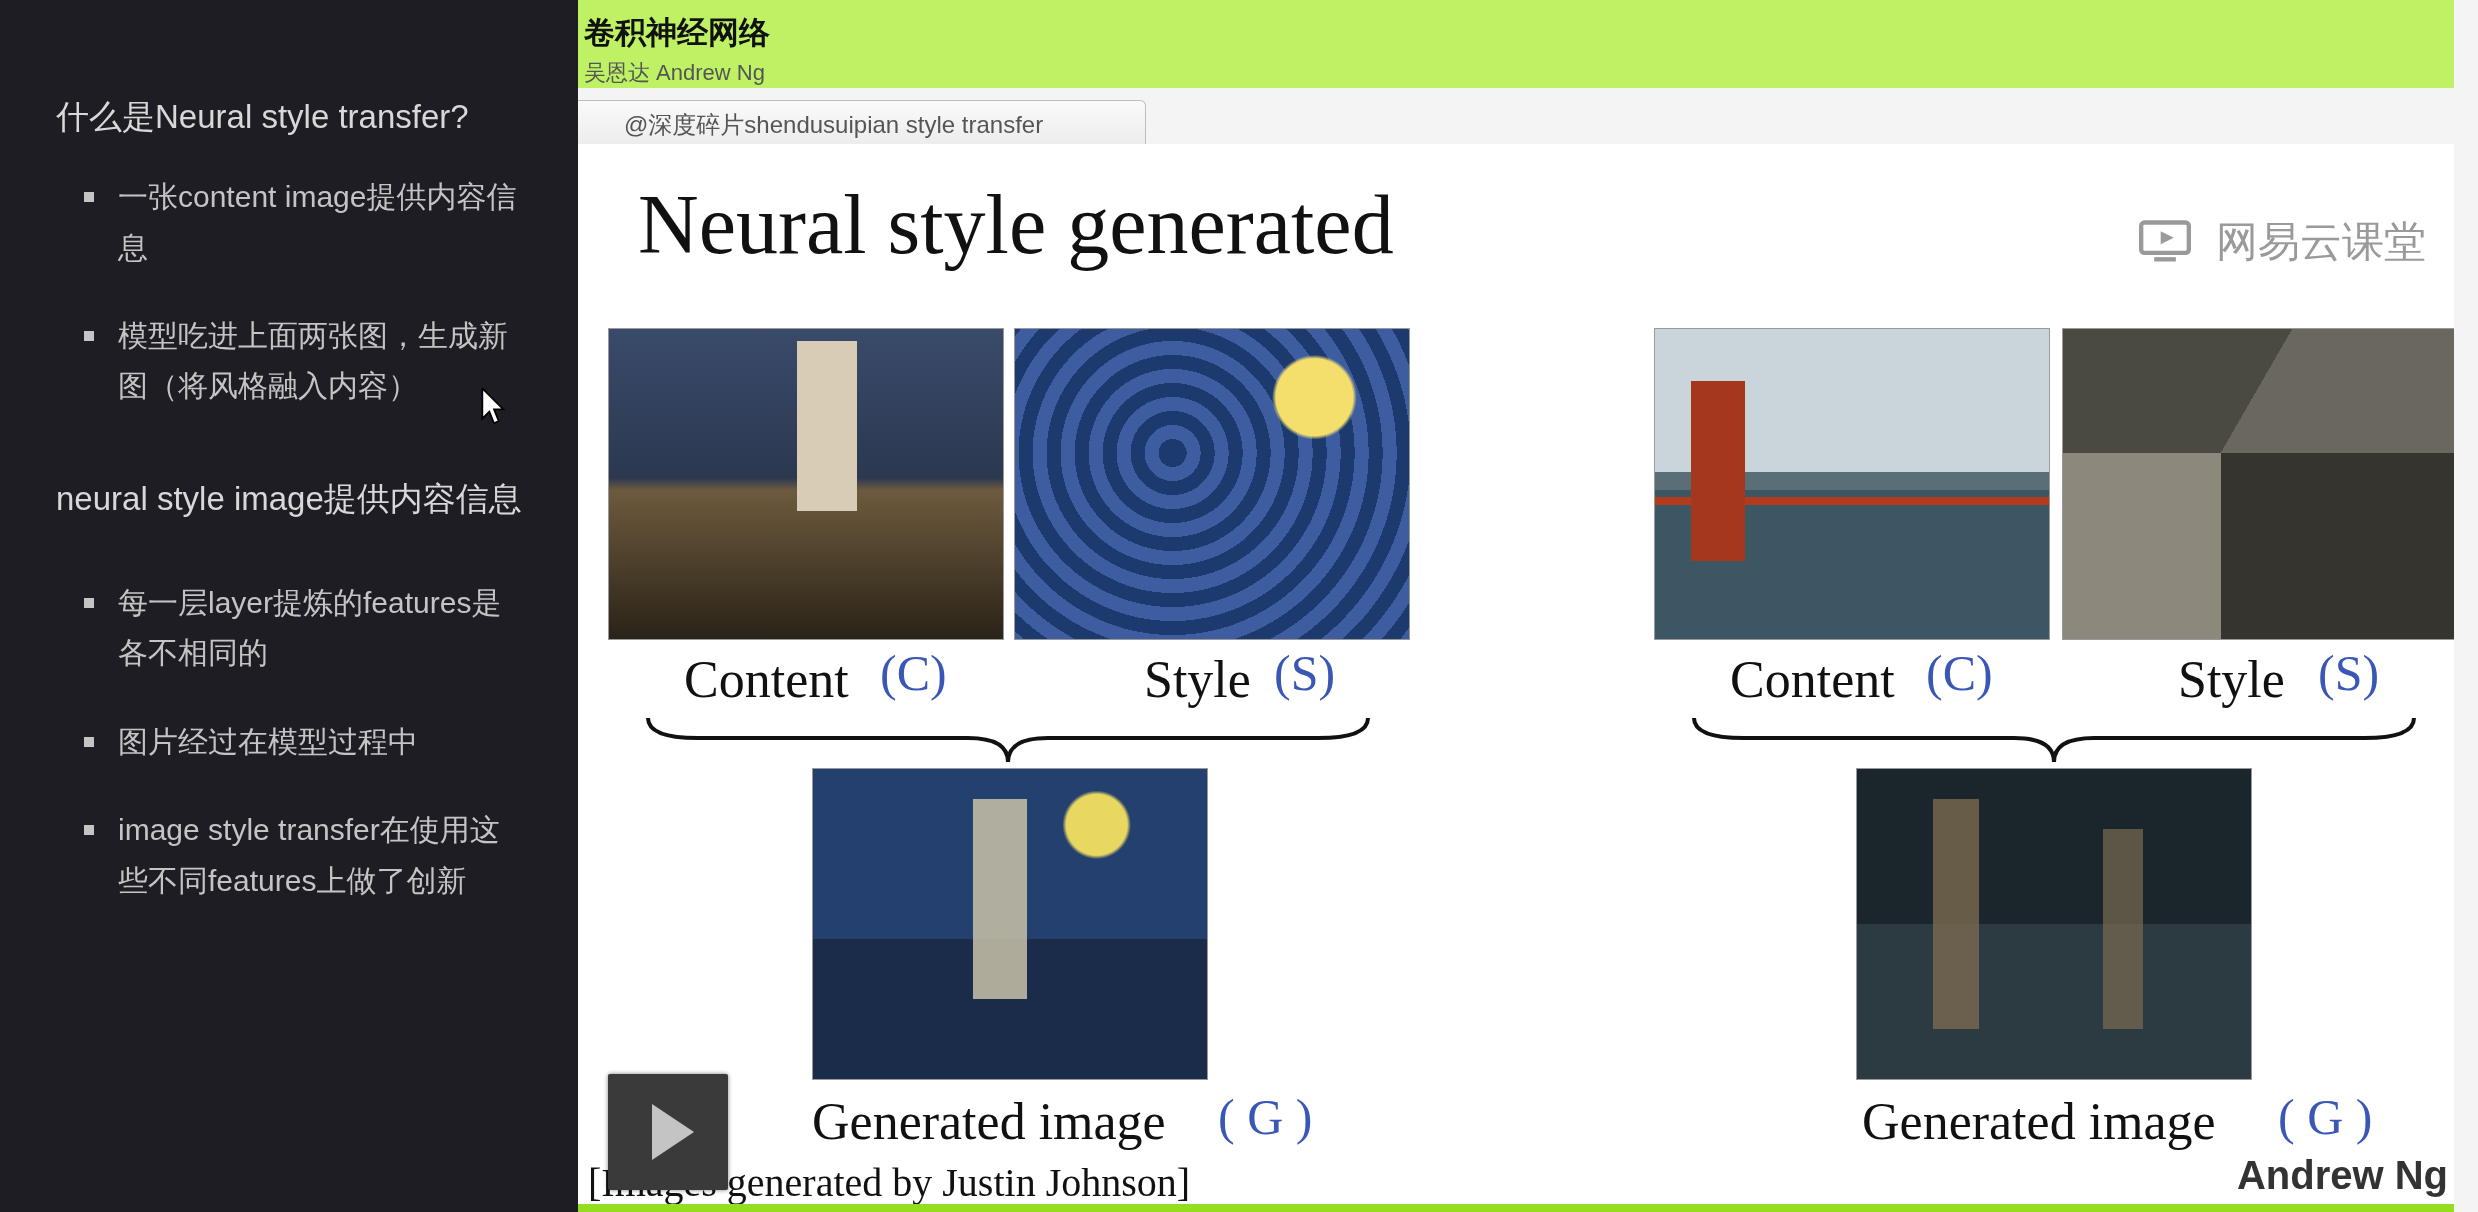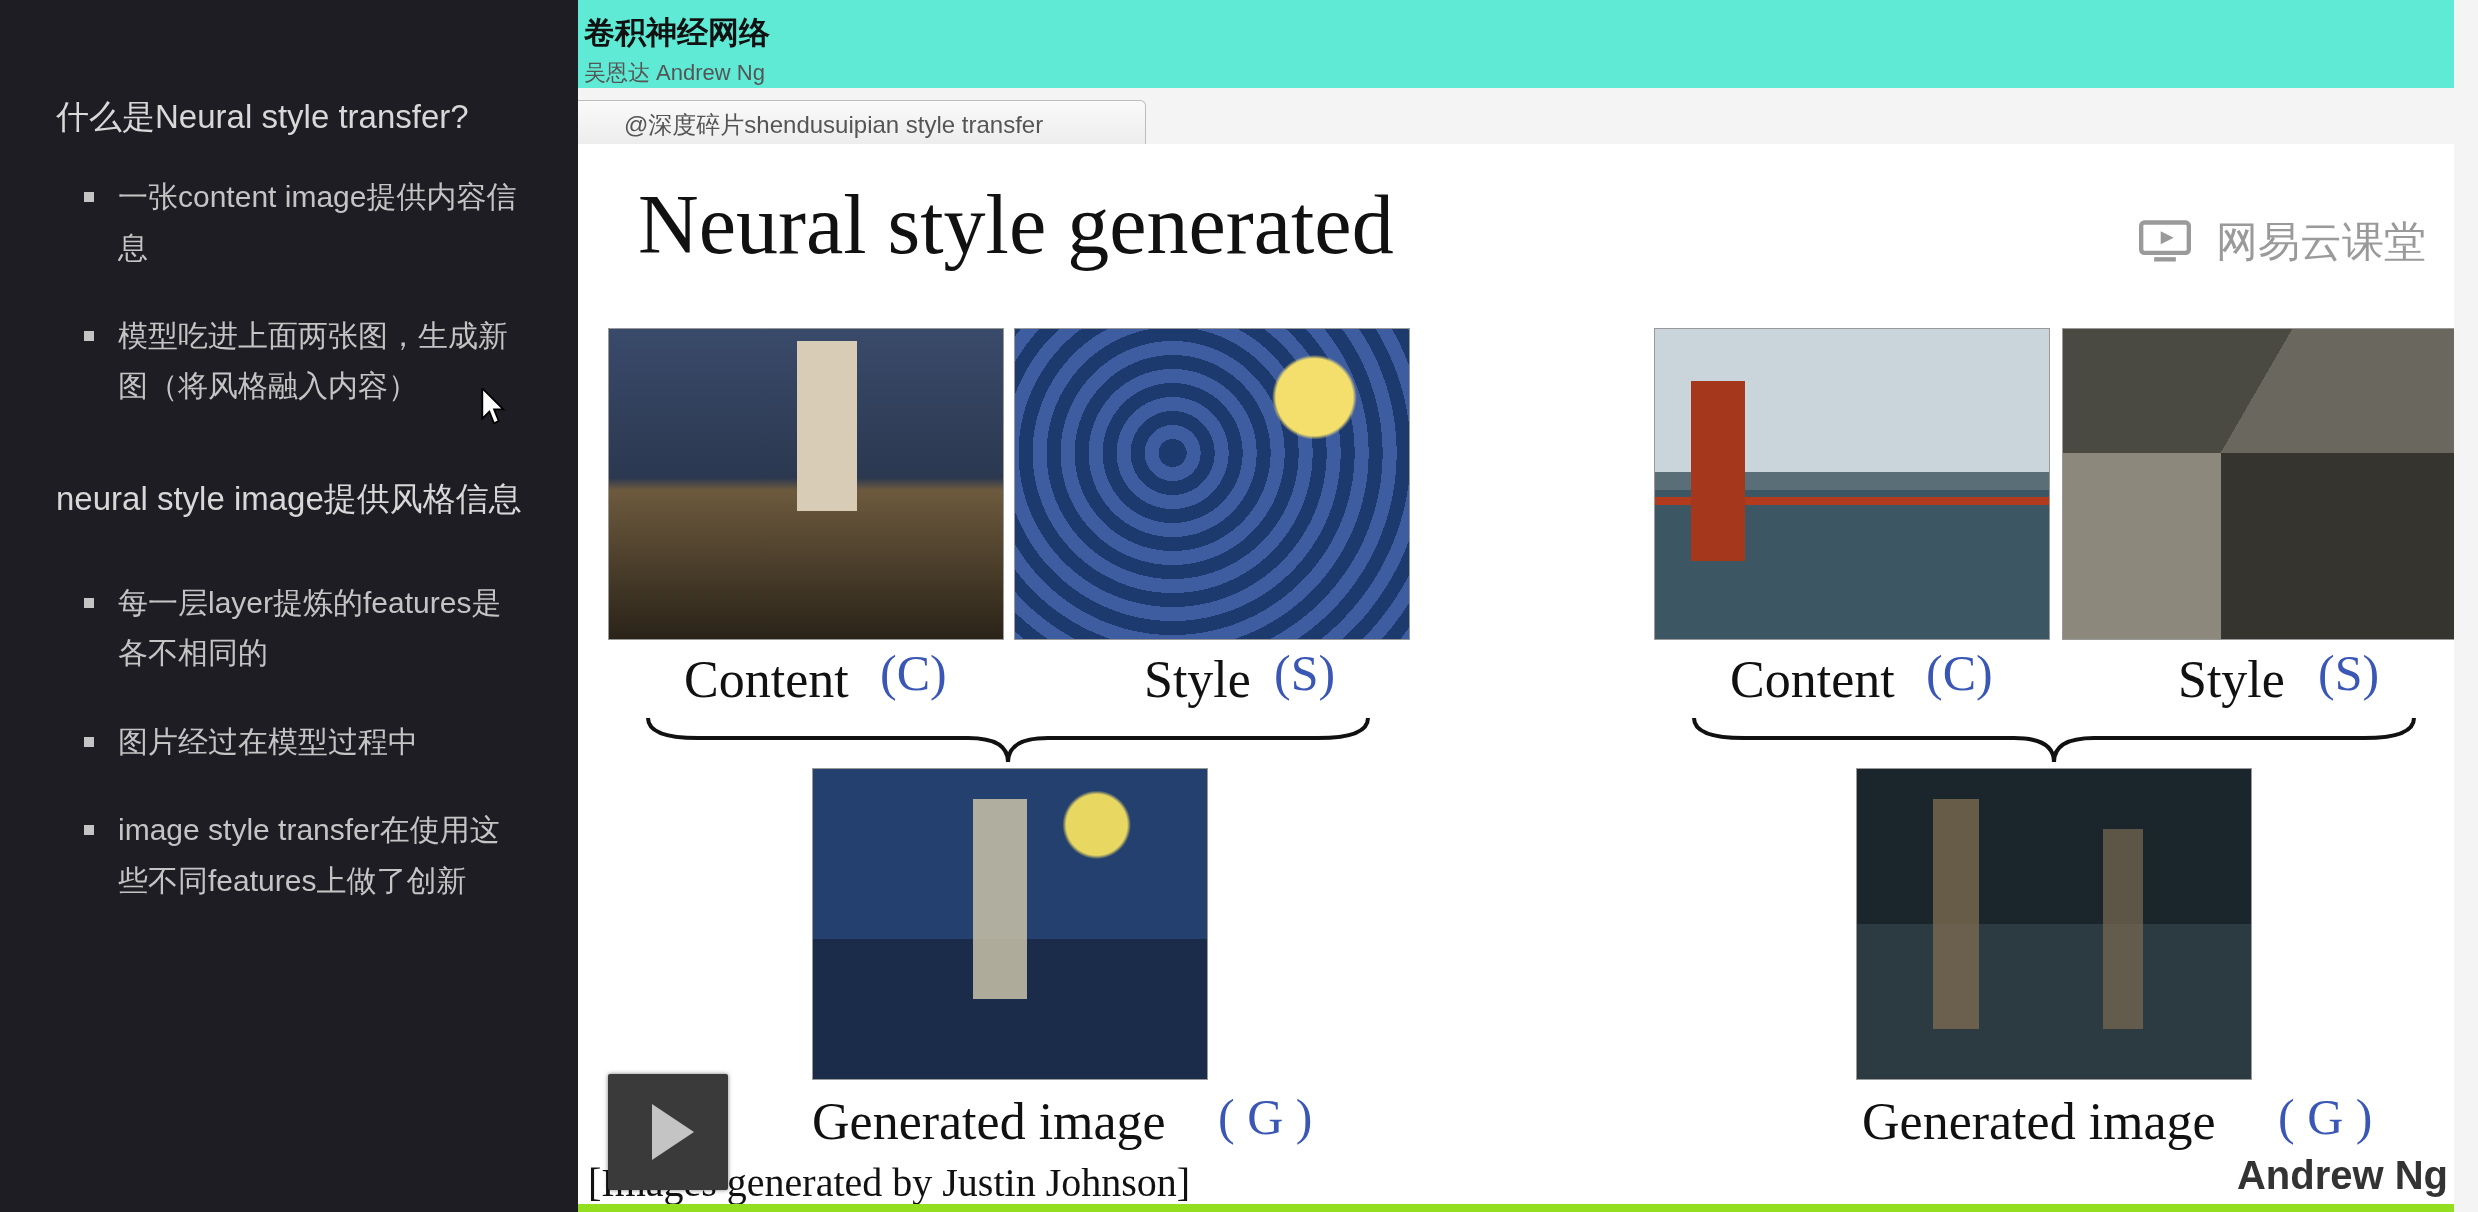--- a/index.html
+++ b/index.html
@@ -26,21 +26,21 @@
     content:""; position:absolute; left:28px; top:20px;
     width:10px; height:10px; background:#c4c4c4;
   }
 
   
   .right {
     position:absolute; left:578px; top:0; right:0; height:1212px;
     background:#f4f4f4;
   }
   .header {
-    height:88px; background:#5eead4; padding:12px 0 0 6px;
+    height:88px; background:#bef264; padding:12px 0 0 6px;
   }
   .header .course-title { font-size:31px; font-weight:700; color:#111; }
   .header .course-author { font-size:22px; color:#555; margin-top:4px; }
 
   .watermark-tab {
     position:absolute; left:0; top:100px; width:568px; height:60px;
     background:linear-gradient(#fafafa,#e8e8e8);
     border:1px solid #bdbdbd; border-left:none;
     border-radius:0 6px 6px 0;
     font-size:24px; color:#555; padding:8px 0 0 46px;
@@ -145,21 +145,21 @@
 </style>
 </head>
 <body>
 
 <div class="sidebar">
   <h2>什么是Neural style transfer?</h2>
   <ul>
     <li>一张content image提供内容信息</li>
     <li>模型吃进上面两张图，生成新图（将风格融入内容）</li>
   </ul>
-  <h2 class="second">neural style image提供风格信息</h2>
+  <h2 class="second">neural style image提供内容信息</h2>
   <ul>
     <li>每一层layer提炼的features是各不相同的</li>
     <li>图片经过在模型过程中</li>
     <li>image style transfer在使用这些不同features上做了创新</li>
   </ul>
 
   <svg class="cursor" viewBox="0 0 24 32">
     <path d="M2 0 L2 26 L8 20 L12 30 L16 28 L12 18 L20 18 Z" fill="#fff" stroke="#000" stroke-width="1.5"></path>
   </svg>
 </div>

